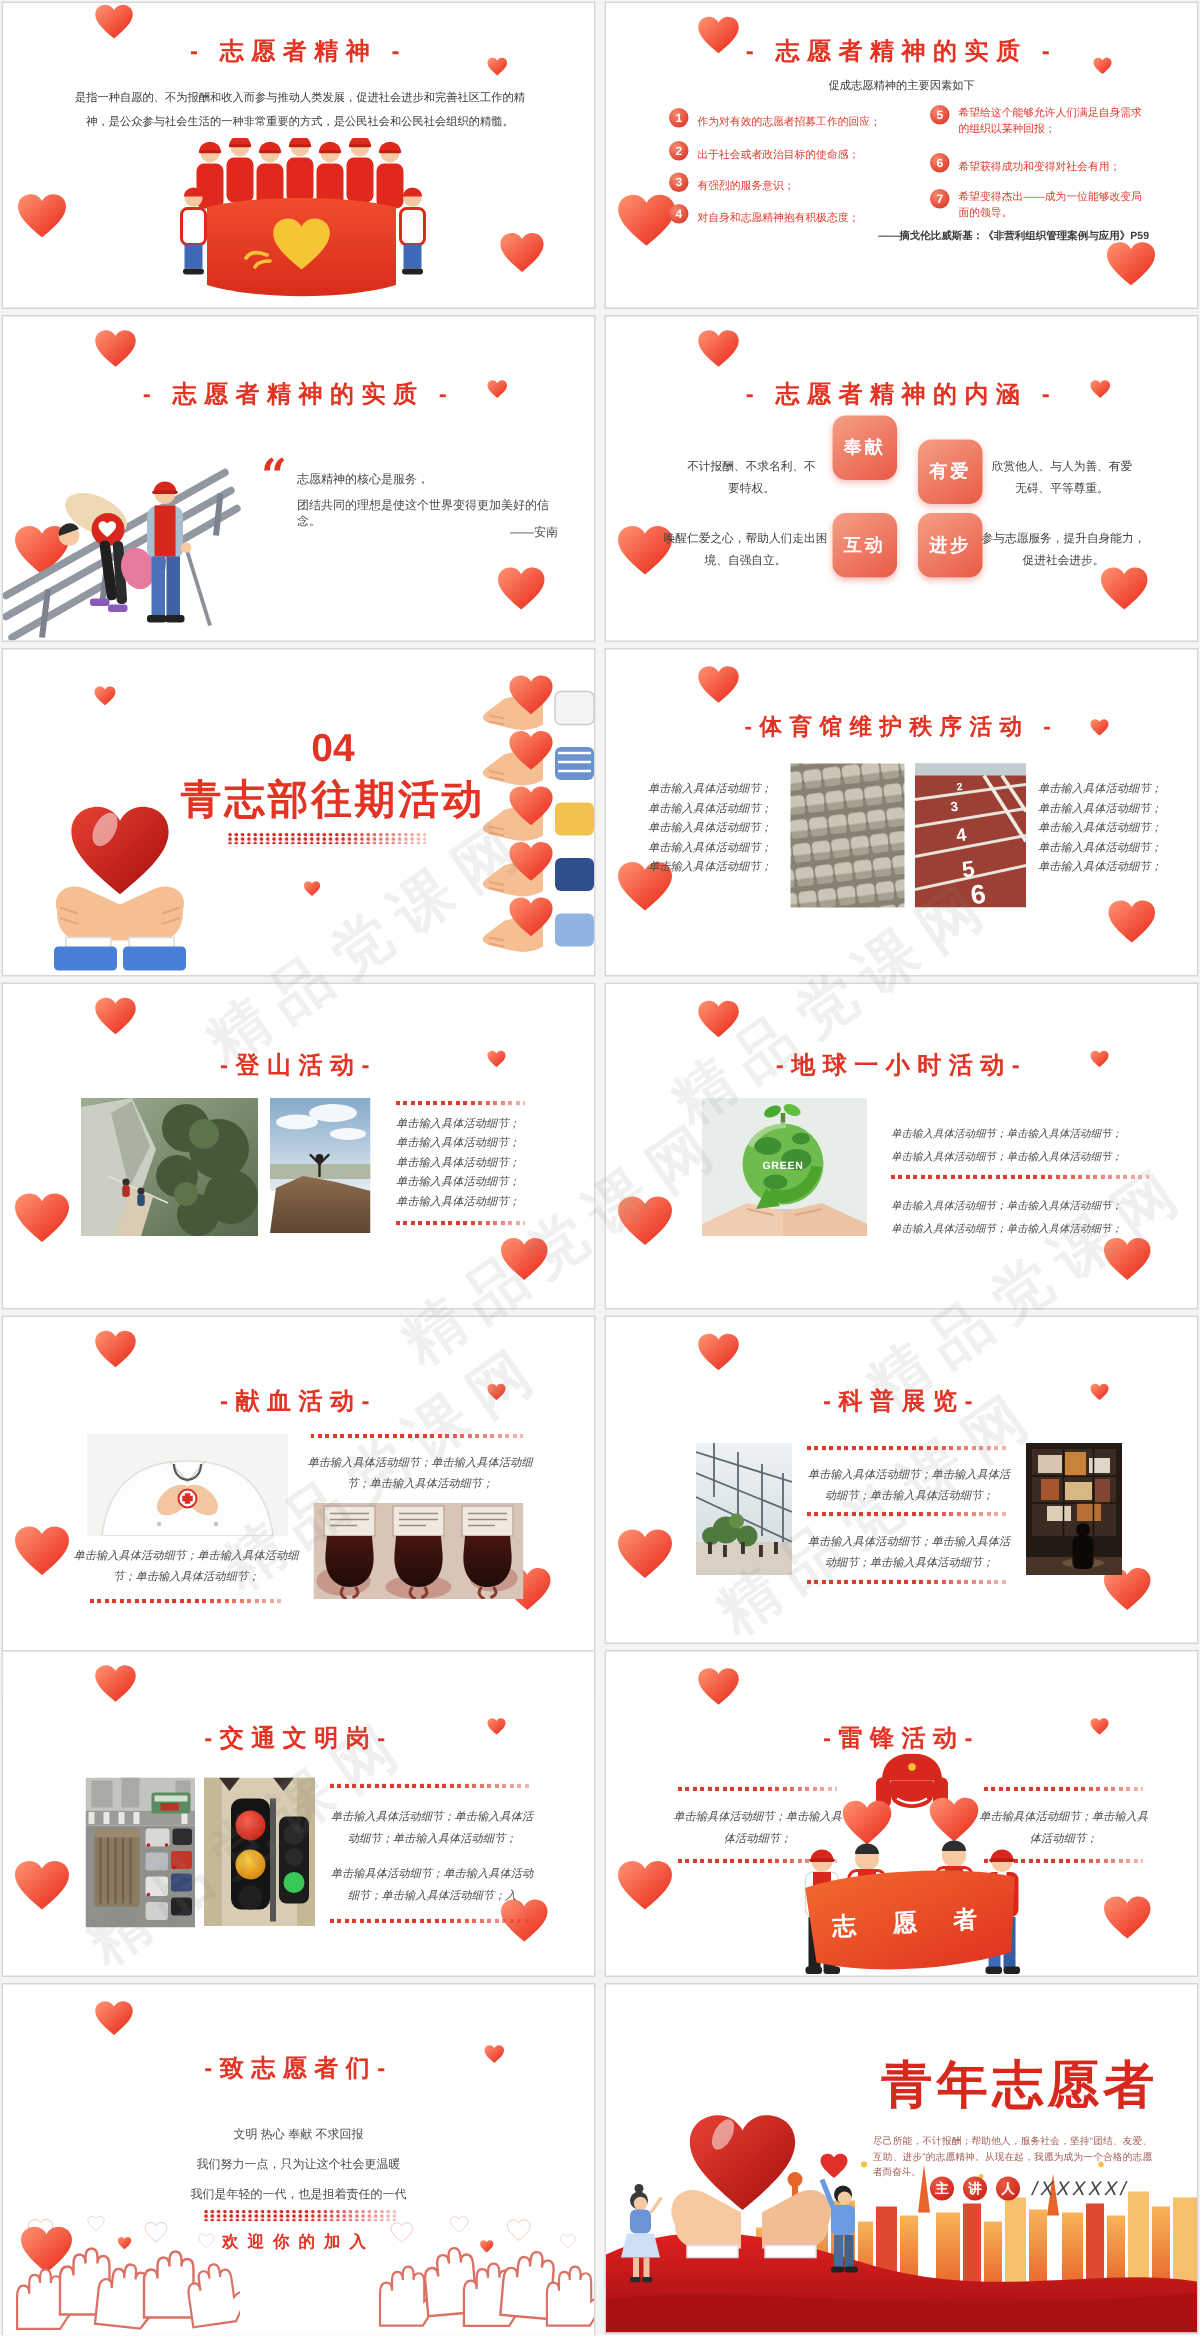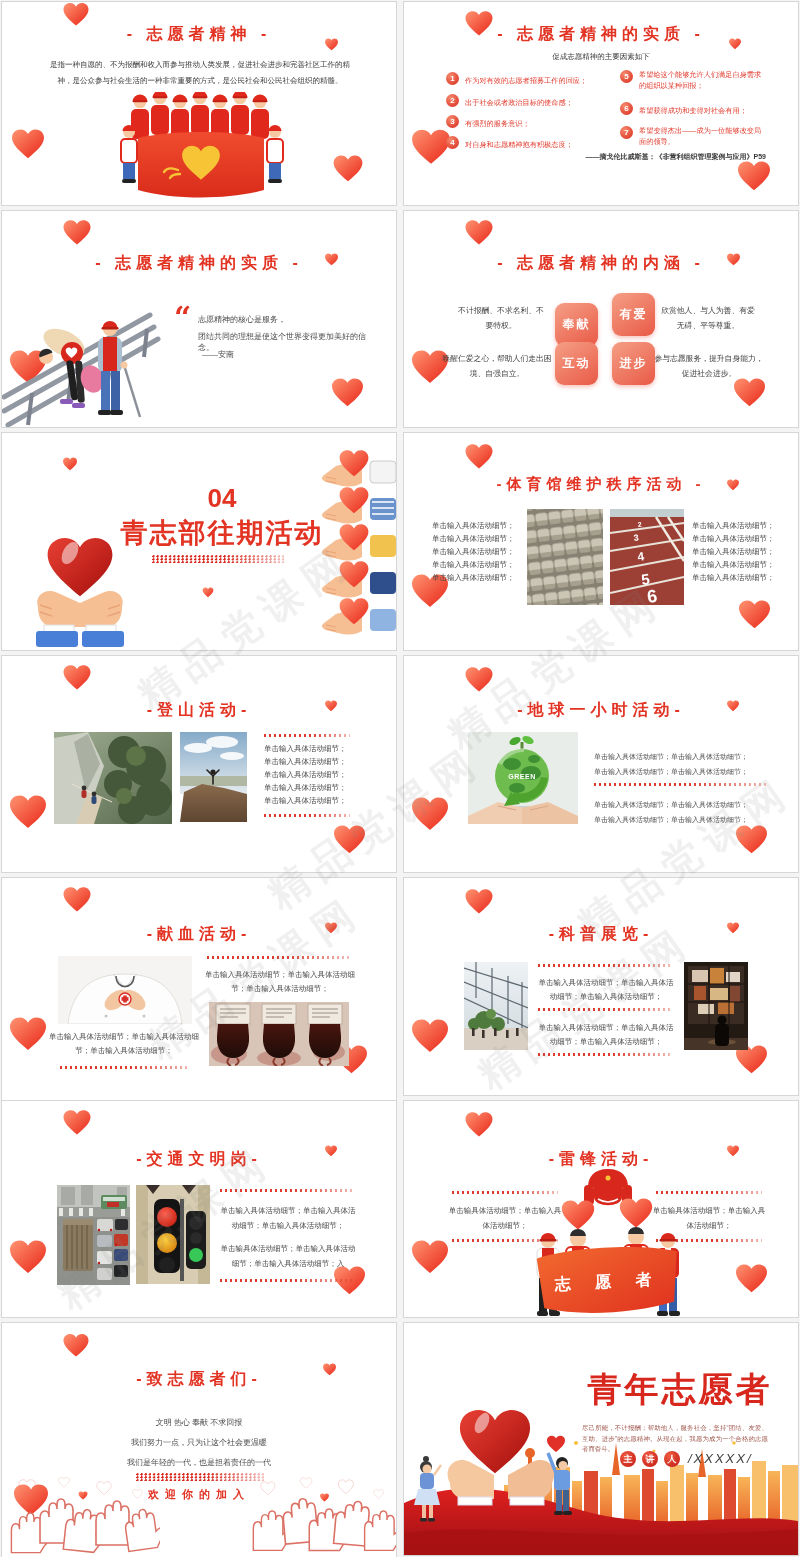--- a/index.html
+++ b/index.html
@@ -2,21 +2,21 @@
 <html><head>
 <meta charset="utf-8">
 <style>
   * { margin:0; padding:0; box-sizing:border-box; }
   html,body { width:800px; }
   body { font-family:"Liberation Sans","DejaVu Sans",sans-serif; background:#fff; }
   .sheet { position:relative; width:800px; height:1557px; background:#f4f4f4; overflow:hidden; }
   .slide { position:absolute; background:#fff; border:1px solid #d6d6d6; overflow:hidden; }
   .t { position:absolute; }
   .ttl { left:0; right:0; text-align:center; color:#e23323; font-weight:bold; letter-spacing:5px; font-size:16px; white-space:nowrap; }
-  .bs { color:#4a4a4a; font-size:7.5px; line-height:13px; }
+  .bs { color:#4a4a4a; font-size:7.5px; line-height:13px;font-style:italic; }
   .ctr { text-align:center; }
   .dots { position:absolute; height:2.6px;
     background-image:repeating-linear-gradient(90deg,#dd3b2b 0 2.4px,transparent 2.4px 5px);
     -webkit-mask-image:linear-gradient(90deg,#000 55%,rgba(0,0,0,.35)); mask-image:linear-gradient(90deg,#000 55%,rgba(0,0,0,.35)); }
   .dotsT { position:absolute; height:8px;
     background-image:radial-gradient(circle at 1.4px 1.4px,#d8281d 1.05px,transparent 1.35px);
     background-size:4.2px 3px;
     -webkit-mask-image:linear-gradient(90deg,#000 55%,rgba(0,0,0,.3)); mask-image:linear-gradient(90deg,#000 55%,rgba(0,0,0,.3)); }
   .hr { position:absolute; }
   .ph { position:absolute; }
@@ -235,38 +235,38 @@
       <rect x="99" y="94" width="9" height="40" fill="#4a72b8"></rect>
         <rect x="109" y="94" width="9" height="40" fill="#3d63a6"></rect>
       <rect x="96" y="133" width="13" height="5" rx="2" fill="#222"></rect>
         <rect x="108" y="133" width="13" height="5" rx="2" fill="#222"></rect>
       <line x1="122" y1="88" x2="138" y2="140" stroke="#8a8f98" stroke-width="2.5"></line>
         <circle cx="122" cy="88" r="3.5" fill="#f7c9a3"></circle>
     </svg>
     <div class="t" style="left:172px;top:92px;font-family:'DejaVu Serif',serif;font-size:30px;font-weight:bold;color:#e23323;line-height:30px">“</div>
     <div class="t" style="left:196px;top:103px;width:178px;font-size:8px;color:#4a4a4a">志愿精神的核心是服务，</div>
     <div class="t" style="left:196px;top:120px;width:178px;font-size:8px;color:#4a4a4a">团结共同的理想是使这个世界变得更加美好的信念。</div>
-    <div class="t" style="left:200px;top:138px;width:170px;text-align:left;font-size:8px;color:#4a4a4a">——安南</div>
+    <div class="t" style="left:200px;top:138px;width:170px;text-align:right;font-size:8px;color:#4a4a4a">——安南</div>
   </div>
 
   <div class="slide" style="left:403px;top:210px;width:396px;height:218px">
     <svg class="hr" style="left:60px;top:8px;width:30px;height:27px" viewBox="0 0 100 90">
         <use href="#hp" fill="url(#hg)"></use>
       </svg>
     <svg class="hr" style="left:322px;top:42px;width:15px;height:13px" viewBox="0 0 100 90">
         <use href="#hp" fill="url(#hg)"></use>
       </svg>
     <svg class="hr" style="left:6px;top:138px;width:40px;height:36px" viewBox="0 0 100 90">
         <use href="#hp" fill="url(#hg)"></use>
       </svg>
     <svg class="hr" style="left:328px;top:166px;width:35px;height:31px" viewBox="0 0 100 90">
         <use href="#hp" fill="url(#hg)"></use>
       </svg>
     <div class="t ttl" style="top:42px">- 志愿者精神的内涵 -</div>
-    <div class="tag" style="left:151px;top:92px">奉献</div>
+    <div class="tag" style="left:151px;top:66px">奉献</div>
     <div class="tag" style="left:208px;top:82px">有爱</div>
     <div class="tag" style="left:151px;top:131px">互动</div>
     <div class="tag" style="left:208px;top:131px">进步</div>
     <div class="t ctr" style="left:52px;top:92px;width:90px;font-size:7.8px;line-height:15px;color:#3f3f3f">不计报酬、不求名利、不要特权。</div>
     <div class="t ctr" style="left:254px;top:92px;width:100px;font-size:7.8px;line-height:15px;color:#3f3f3f">欣赏他人、与人为善、有爱无碍、平等尊重。</div>
     <div class="t ctr" style="left:36px;top:140px;width:114px;font-size:7.8px;line-height:15px;color:#3f3f3f">唤醒仁爱之心，帮助人们走出困境、自强自立。</div>
     <div class="t ctr" style="left:250px;top:140px;width:110px;font-size:7.8px;line-height:15px;color:#3f3f3f">参与志愿服务，提升自身能力，促进社会进步。</div>
   </div>
 
   <div class="slide" style="left:1px;top:432px;width:396px;height:219px">

